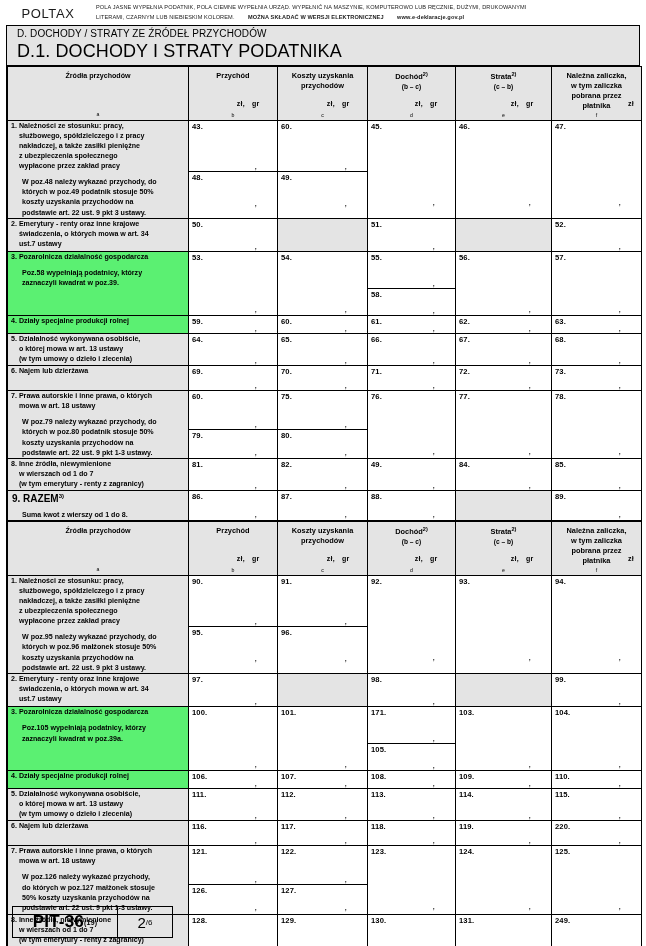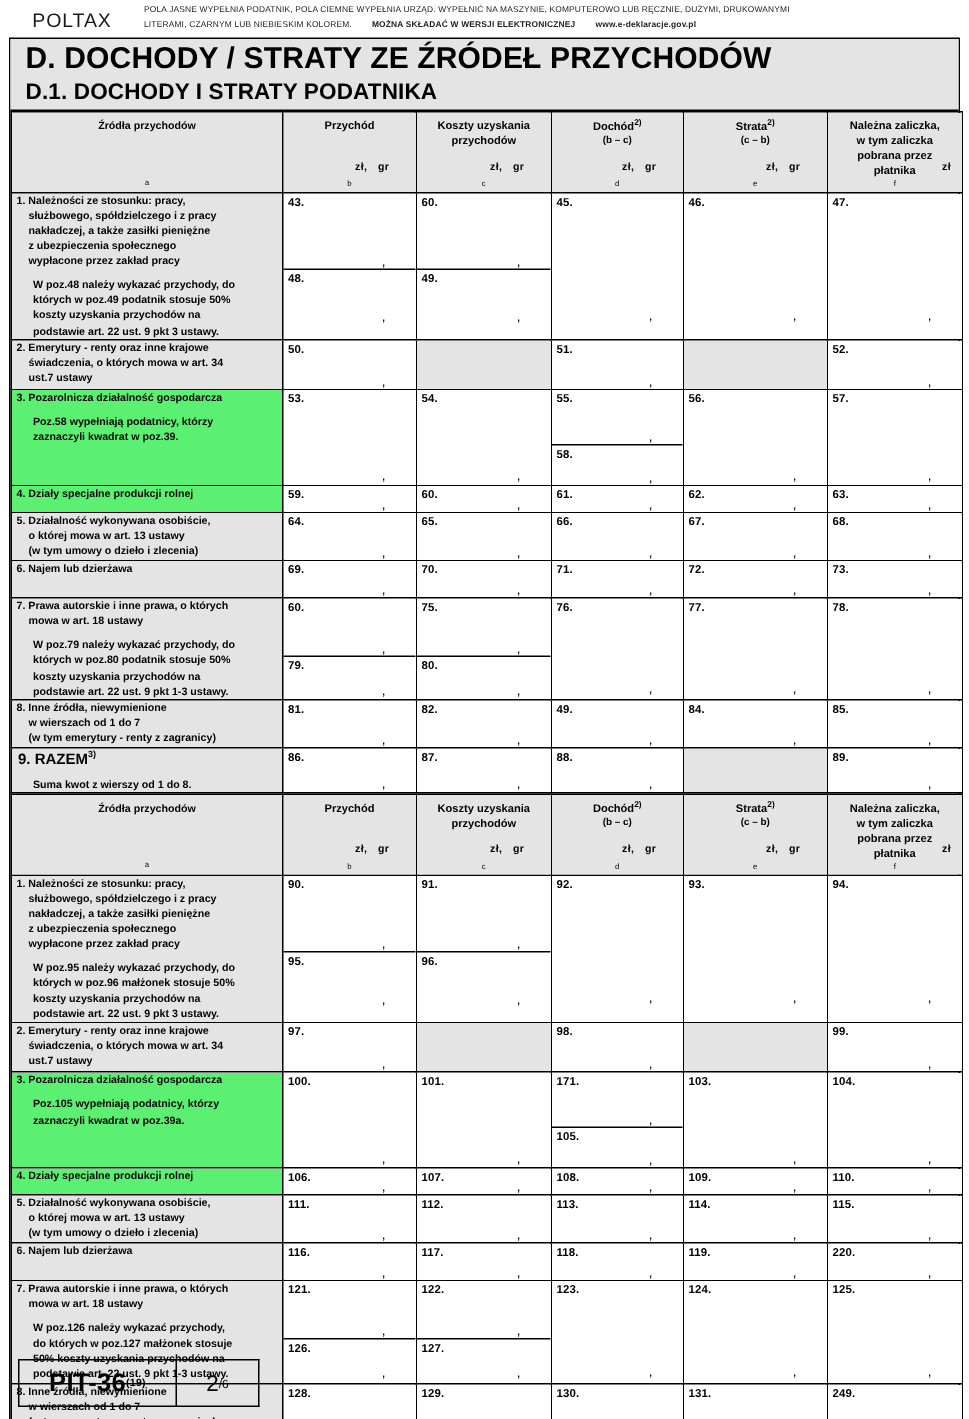--- a/index.html
+++ b/index.html
@@ -25,22 +25,22 @@
   
   .frame{
     border:1.6px solid #000;
     margin:0 6px;
   }
   .band{
     background:#e4e4e4;
     padding:2px 10px 3px 10px;
   }
   .band.d{border-bottom:1px solid #000;}
-  .band-title{font-size:20px;font-weight:bold;letter-spacing:.1px;}
-  .band-sub{font-size:15px;font-weight:bold;letter-spacing:.1px;padding-top:2px;}
+  .band-title{font-size:10px;font-weight:normal;letter-spacing:.1px;}
+  .band-sub{font-size:18px;font-weight:normal;letter-spacing:.1px;padding-top:2px;}
 
   .sec-band{
     background:#e4e4e4;border-top:1.4px solid #000;border-bottom:1.4px solid #000;
     padding:3px 10px 4px 10px;font-size:13px;
   }
 
   
   table.grid{border-collapse:collapse;width:100%;table-layout:fixed;}
   table.grid td{
     border:1px solid #000;

